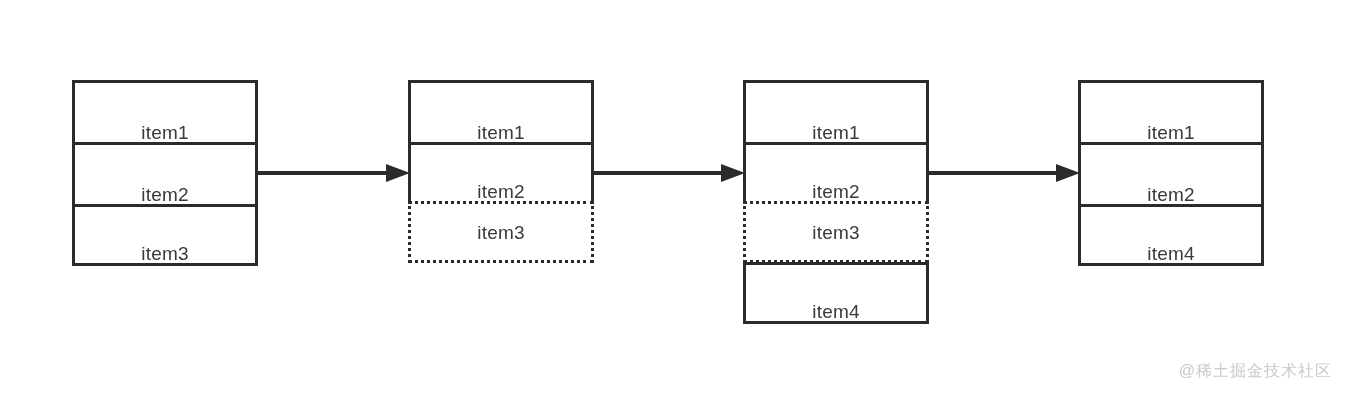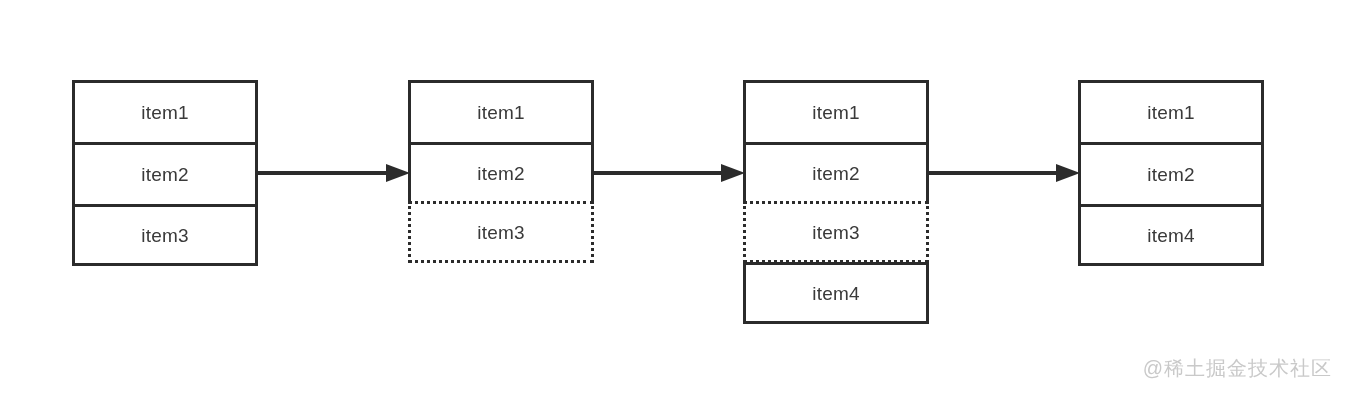--- a/index.html
+++ b/index.html
@@ -39,20 +39,21 @@
     color: #3a3a3a;
     font-size: 19px;
     letter-spacing: 0.2px;
     line-height: 1;
   }
 
   
   .row.solid {
     border: 3px solid #2b2b2b;
     border-bottom-width: 0;
+    align-items: flex-end;
   }
   .row.solid.last-solid {
     border-bottom-width: 3px;
   }
 
   
   .row.dotted {
     border: 3px dotted #2b2b2b;
     margin-top: -3px;
   }
@@ -70,21 +71,21 @@
     display: block;
   }
   .arrow svg { display: block; }
 
   
   .watermark {
     position: absolute;
     right: 24px;
     bottom: 18px;
     color: #c9c9c9;
-    font-size: 20px;
+    font-size: 16px;
     letter-spacing: 1px;
     white-space: nowrap;
     user-select: none;
   }
 </style>
 </head>
 <body>
 
 <div class="canvas">
 

